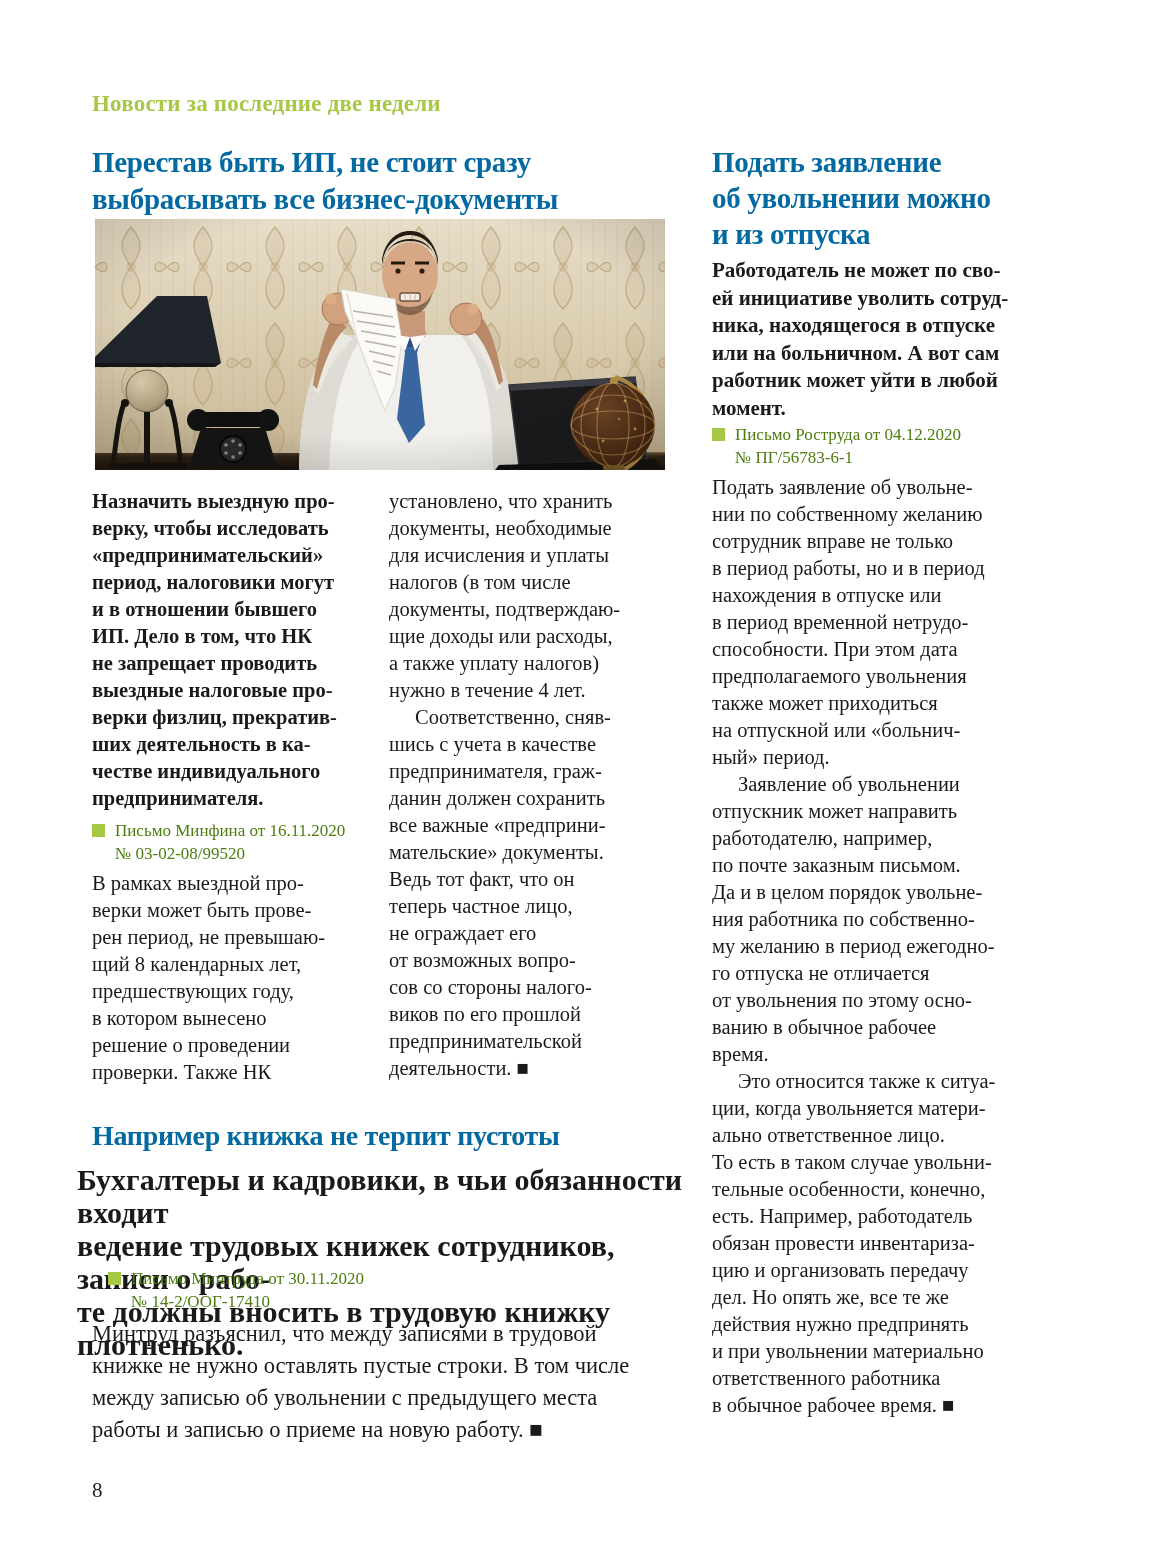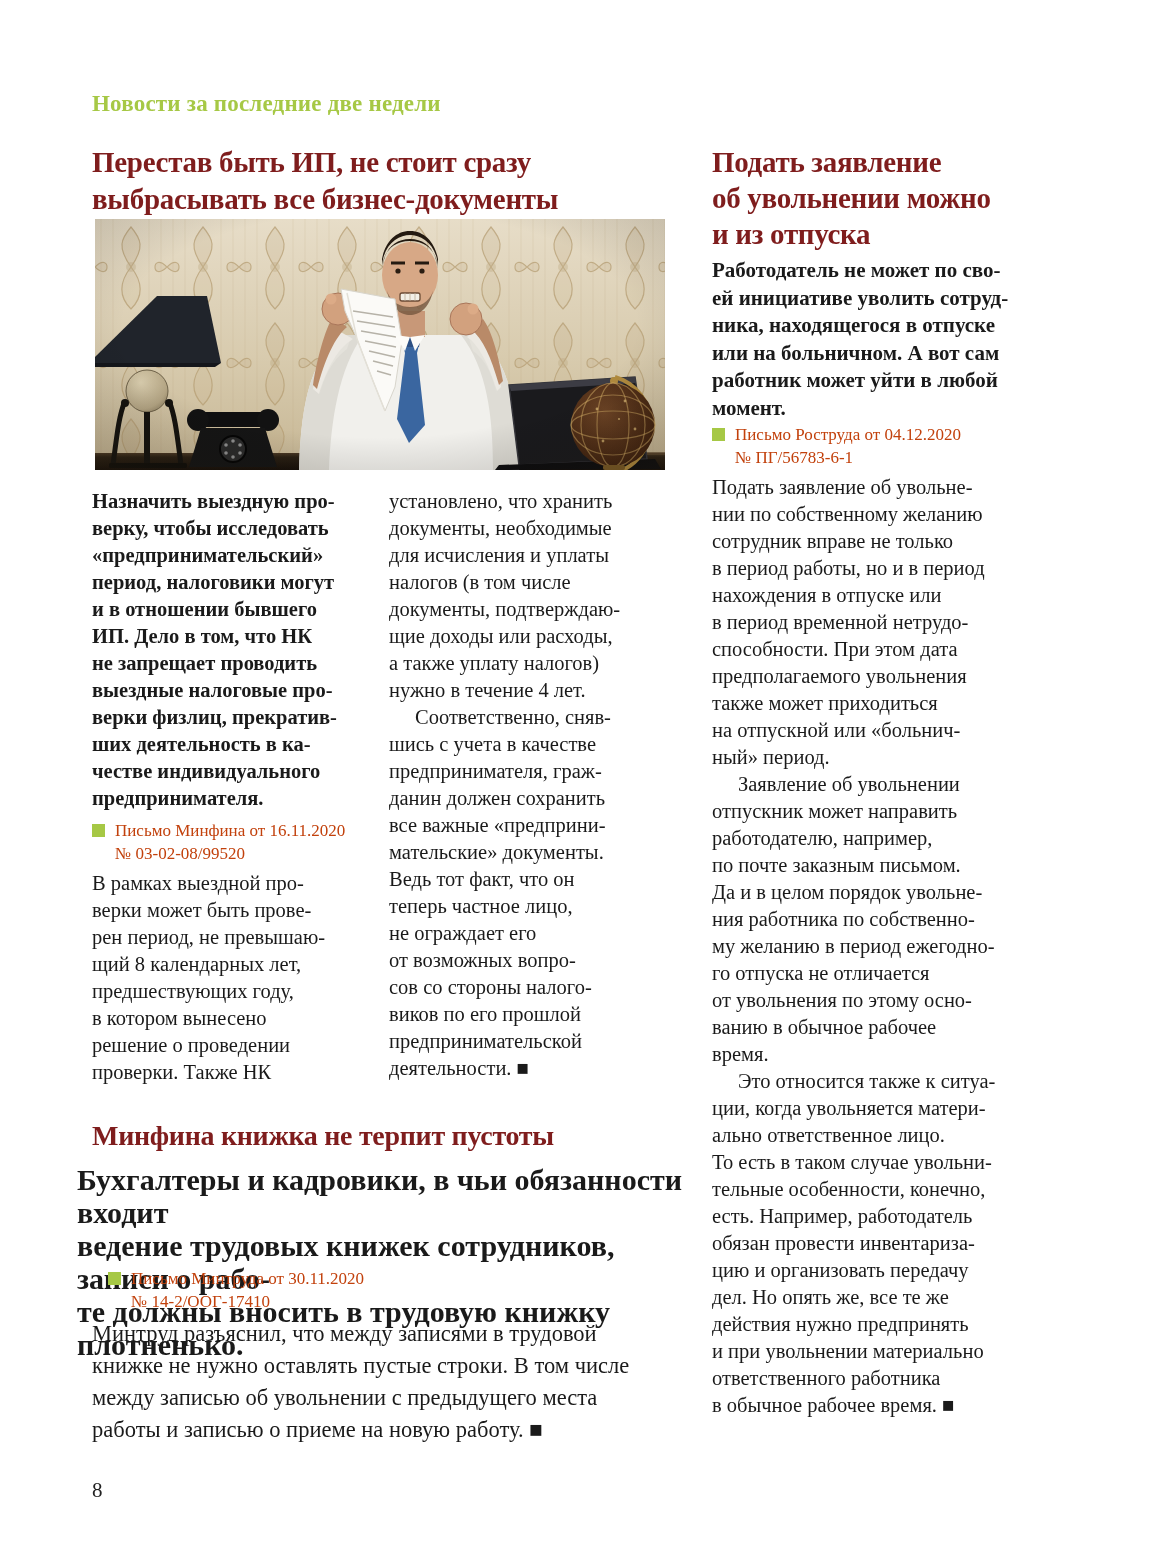--- a/index.html
+++ b/index.html
@@ -3,32 +3,32 @@
 <meta charset="utf-8">
 <style>
   html,body{margin:0;padding:0;background:#ffffff;}
   .page{
     position:relative;width:1163px;height:1559px;margin:0 auto;background:#ffffff;
     font-family:"Liberation Serif","DejaVu Serif",serif;color:#1a1a1a;overflow:hidden;
   }
   .abs{position:absolute;}
   .pre{white-space:pre-line;}
   .section-header{left:92px;top:78px;font-size:23px;font-weight:bold;color:#a6c845;letter-spacing:.2px;margin-top:13px;}
-  .headline{font-weight:bold;color:#7f1d1d;letter-spacing:-.3px;}
+  .headline{font-weight:bold;color:#0369a1;letter-spacing:-.3px;}
   .a1-title{left:92px;top:144px;font-size:29px;line-height:37px;width:600px;}
   .photo-wrap{left:95px;top:219px;width:570px;height:251px;overflow:hidden;}
   .col-text{font-size:20.5px;line-height:27px;}
   .bold{font-weight:bold;}
   .indent{text-indent:26px;}
   .a1-lead{left:92px;top:488px;width:284px;}
   .a1-source{left:92px;top:820px;width:300px;}
   .a1-col1{left:92px;top:870px;width:284px;}
   .a1-col2p1{left:389px;top:488px;width:290px;}
   .a1-col2p2{left:389px;top:704px;width:290px;}
-  .source{display:flex;gap:10px;font-size:17px;line-height:22.5px;color:#c2410c;}
+  .source{display:flex;gap:10px;font-size:17px;line-height:22.5px;color:#4d7c0f;}
   .source .sq{flex:none;width:13px;height:13px;background:#a6c845;margin-top:4px;}
   .a2-title{left:92px;top:1119px;font-size:28px;line-height:34px;width:610px;}
   .a2-lead{left:77px;top:1163px;width:605px;font-size:30px;line-height:33px;}
   .a2-source{left:108px;top:1268px;width:400px;}
   .a2-body{left:92px;top:1318px;width:615px;font-size:22.5px;line-height:32px;}
   .a3-title{left:712px;top:144px;font-size:29px;line-height:36px;width:380px;}
   .a3-lead{left:712px;top:257px;width:360px;font-size:21px;line-height:27.5px;}
   .a3-source{left:712px;top:424px;width:360px;}
   .a3-p1{left:712px;top:474px;width:360px;}
   .a3-p2{left:712px;top:771px;width:360px;}
@@ -250,21 +250,21 @@
 мательские» документы.
 Ведь тот факт, что он
 теперь частное лицо,
 не ограждает его
 от возможных вопро-
 сов со стороны налого-
 виков по его прошлой
 предпринимательской
 деятельности. ■</div>
 
-  <div class="abs a2-title headline">Минфина книжка не терпит пустоты</div>
+  <div class="abs a2-title headline">Например книжка не терпит пустоты</div>
   <div class="abs a2-lead bold pre">Бухгалтеры и кадровики, в чьи обязанности входит
 ведение трудовых книжек сотрудников, записи о рабо-
 те должны вносить в трудовую книжку плотненько.</div>
   <div class="abs a2-source source">
     <span class="sq"></span>
     <span class="pre">Письмо Минтруда от 30.11.2020
 № 14-2/ООГ-17410</span>
   </div>
   <div class="abs a2-body pre">Минтруд разъяснил, что между записями в трудовой
 книжке не нужно оставлять пустые строки. В том числе

